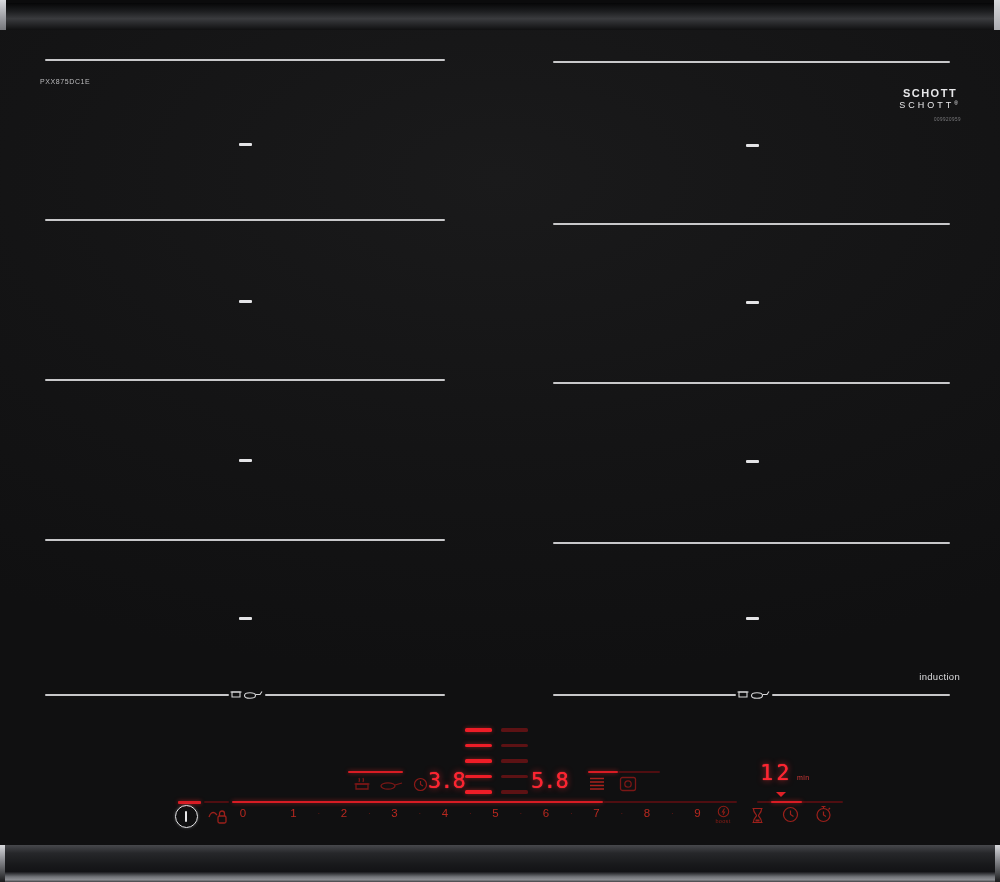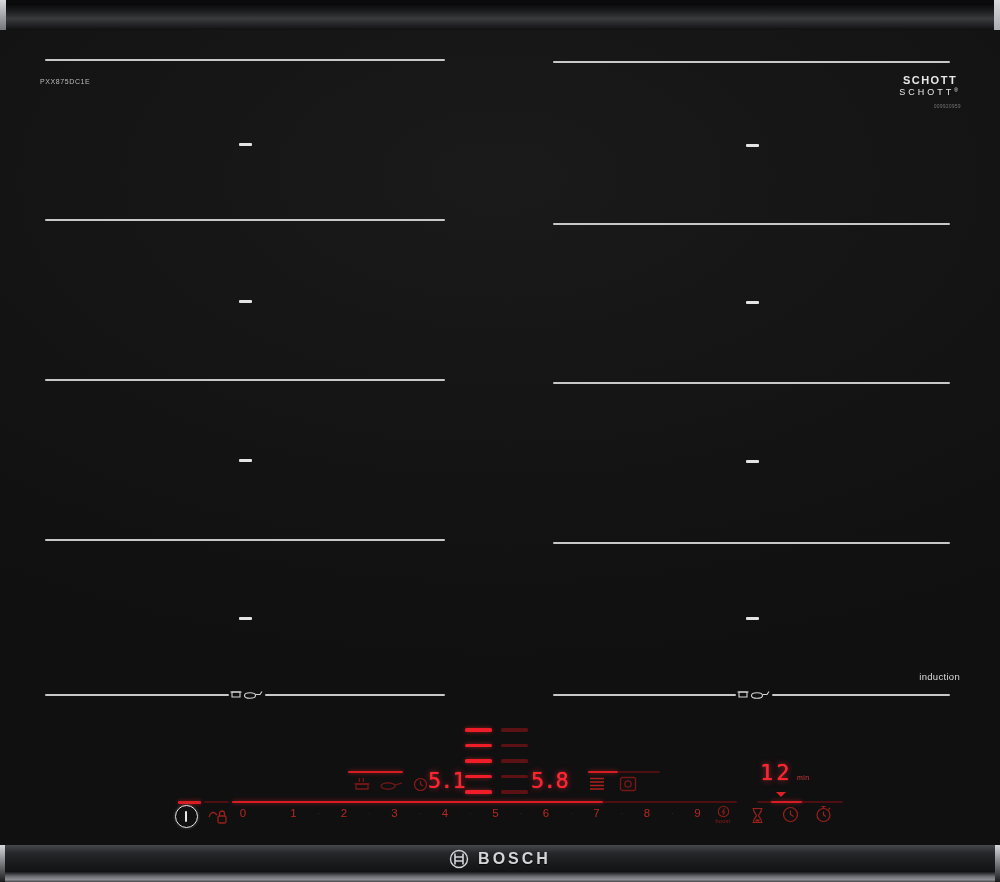--- a/index.html
+++ b/index.html
@@ -95,21 +95,21 @@
   <div class="abs" style="left:736px;top:686px;">
     <svg width="36" height="14" viewBox="0 0 36 14" fill="none" stroke="#d6d6d8" stroke-width="1.1">
       <path d="M3 6 h8 v5 h-8 z"></path>
         <path d="M1.5 6 h11"></path>
       <ellipse cx="21" cy="9.5" rx="5.5" ry="2.8"></ellipse>
         <path d="M26.5 8.5 L31 8.5 L33 5.5"></path>
     </svg>
   </div>
 
   <div class="abs model" style="left:40px;top:78px;">PXX875DC1E</div>
-  <div class="abs schott" style="left:899px;top:74px;">
+  <div class="abs schott" style="left:899px;top:87px;">
     <div class="l1">SCHOTT</div>
     <div class="l2"><span>SCHOTT</span><span class="reg">®</span></div>
     <div class="code">009920959</div>
   </div>
   <div class="abs induction" style="left:888px;top:671px;">induction</div>
 
   <div class="abs rl-bright" style="left:348px;top:771px;width:55px;height:2px;"></div>
   <div class="abs" style="left:351px;top:775px;">
     <svg width="22" height="16" viewBox="0 0 22 16" fill="none" stroke="#7a1716" stroke-width="1.3">
       <path d="M5 9 h12 v5 h-12 z"></path>
@@ -123,21 +123,21 @@
         <path d="M16 8 L23 6"></path>
     </svg>
   </div>
   <div class="abs" style="left:413px;top:777px;">
     <svg width="15" height="15" viewBox="0 0 15 15" fill="none" stroke="#8c1a18" stroke-width="1.2">
       <circle cx="7.5" cy="7.5" r="6"></circle>
         <path d="M7.5 4 v3.5 l2.5 1.5"></path>
     </svg>
   </div>
   <div class="abs" style="left:428px;top:770px;">
-    <span class="seg">5.1</span>
+    <span class="seg">3.8</span>
   </div>
 
   <div class="abs bar on" style="left:465px;top:728px;"></div>
   <div class="abs bar on" style="left:465px;top:743.5px;"></div>
   <div class="abs bar on" style="left:465px;top:759px;"></div>
   <div class="abs bar on" style="left:465px;top:774.5px;"></div>
   <div class="abs bar on" style="left:465px;top:790px;"></div>
   <div class="abs bar off" style="left:501px;top:728px;"></div>
   <div class="abs bar off" style="left:501px;top:743.5px;"></div>
   <div class="abs bar off" style="left:501px;top:759px;"></div>
@@ -228,24 +228,14 @@
     <svg width="17" height="18" viewBox="0 0 17 18" fill="none" stroke="#9c201b" stroke-width="1.2">
       <circle cx="8.5" cy="10" r="6.5"></circle>
         <path d="M6.5 1.5 h4 M8.5 1.5 v2 M13.5 4.5 l1.5 -1.5"></path>
         <path d="M8.5 6.5 v3.5 l2.5 1.5"></path>
     </svg>
   </div>
 
   <div class="abs bottom-strip"></div>
   <div class="abs sliver" style="left:0;top:845px;width:5px;height:37px;"></div>
   <div class="abs sliver" style="left:995px;top:845px;width:5px;height:37px;"></div>
-  <div class="abs bosch">
-    <span>
-      <svg width="20" height="20" viewBox="0 0 20 20" fill="none" stroke="#d4d5d9" stroke-width="1.4">
-        <circle cx="10" cy="10" r="8.5"></circle>
-        <path d="M6 4.5 v11 M14 4.5 v11" stroke-width="1.6"></path>
-        <path d="M6 8 h8 M6 12 h8" stroke-width="1.6"></path>
-      </svg>
-    </span>
-    <span class="bosch-text">BOSCH</span>
-  </div>
 
 </div>
 
 </body></html>

